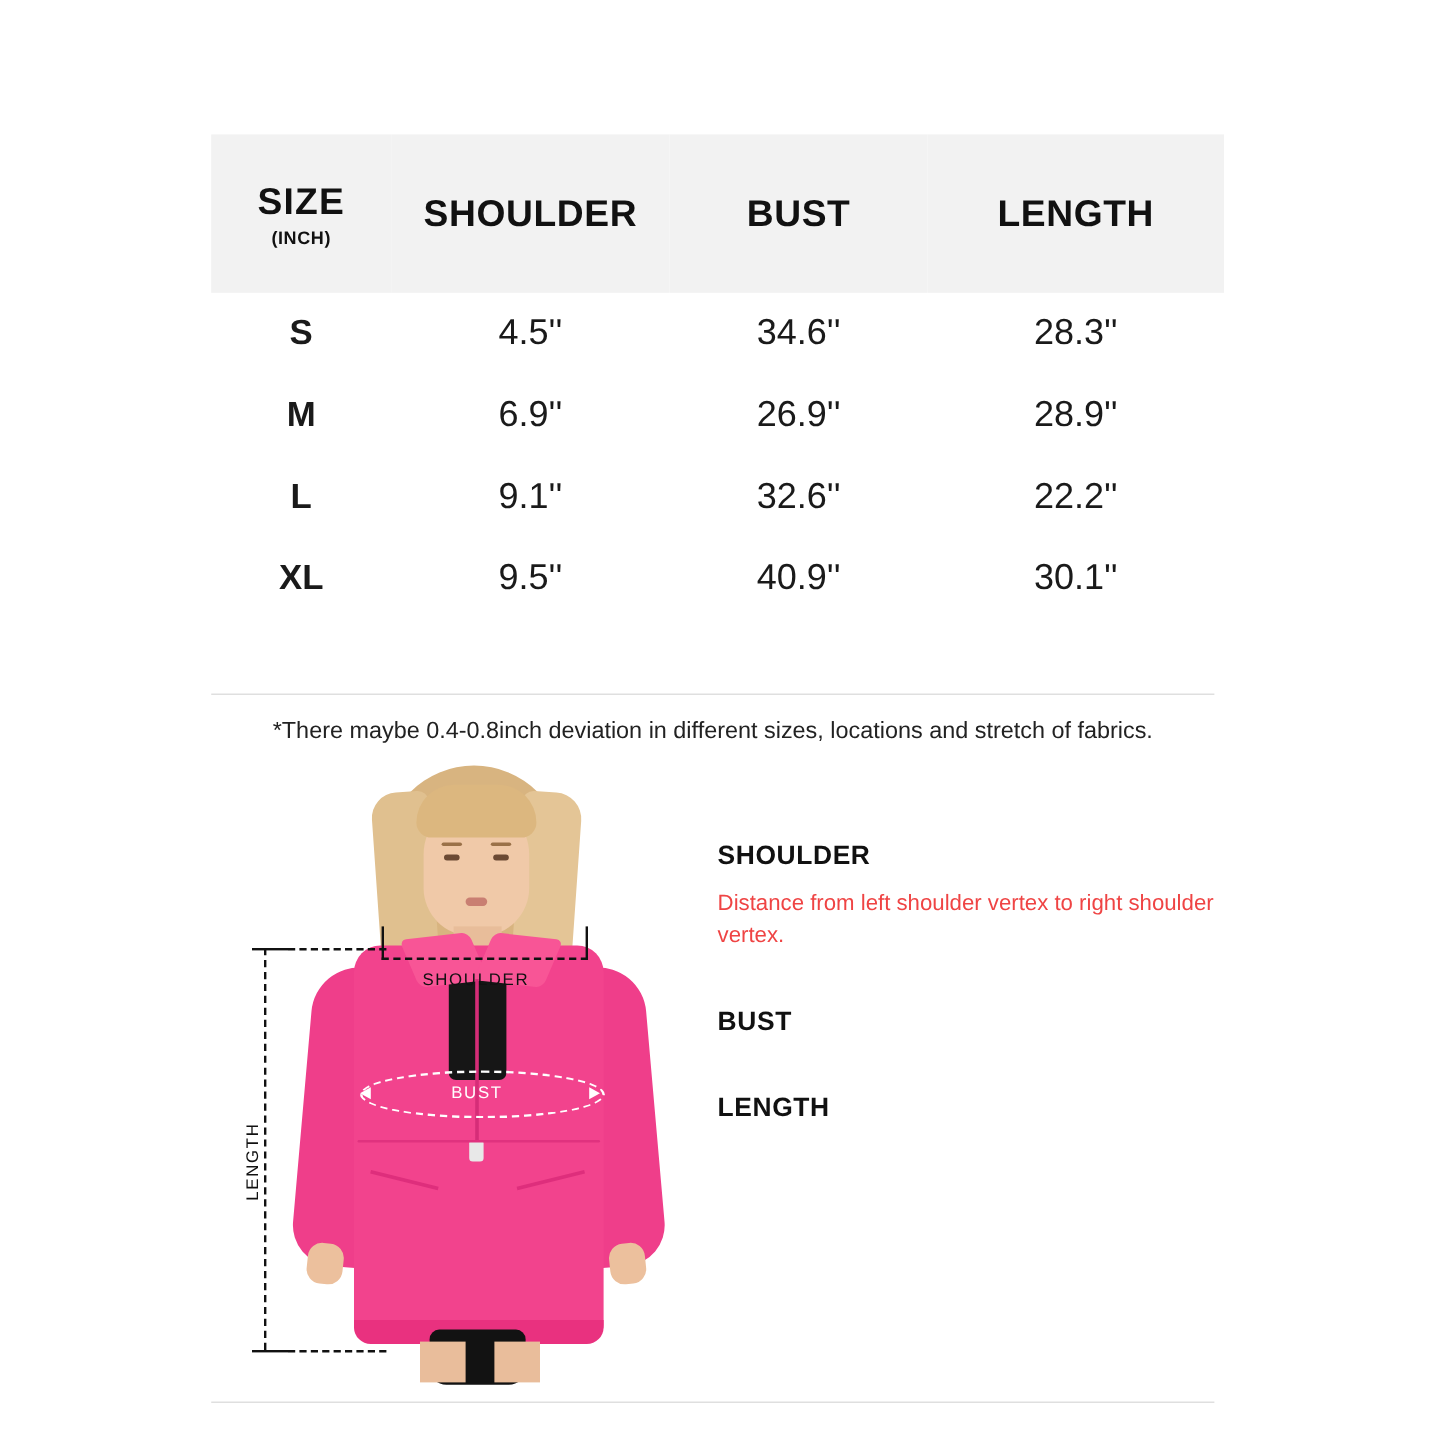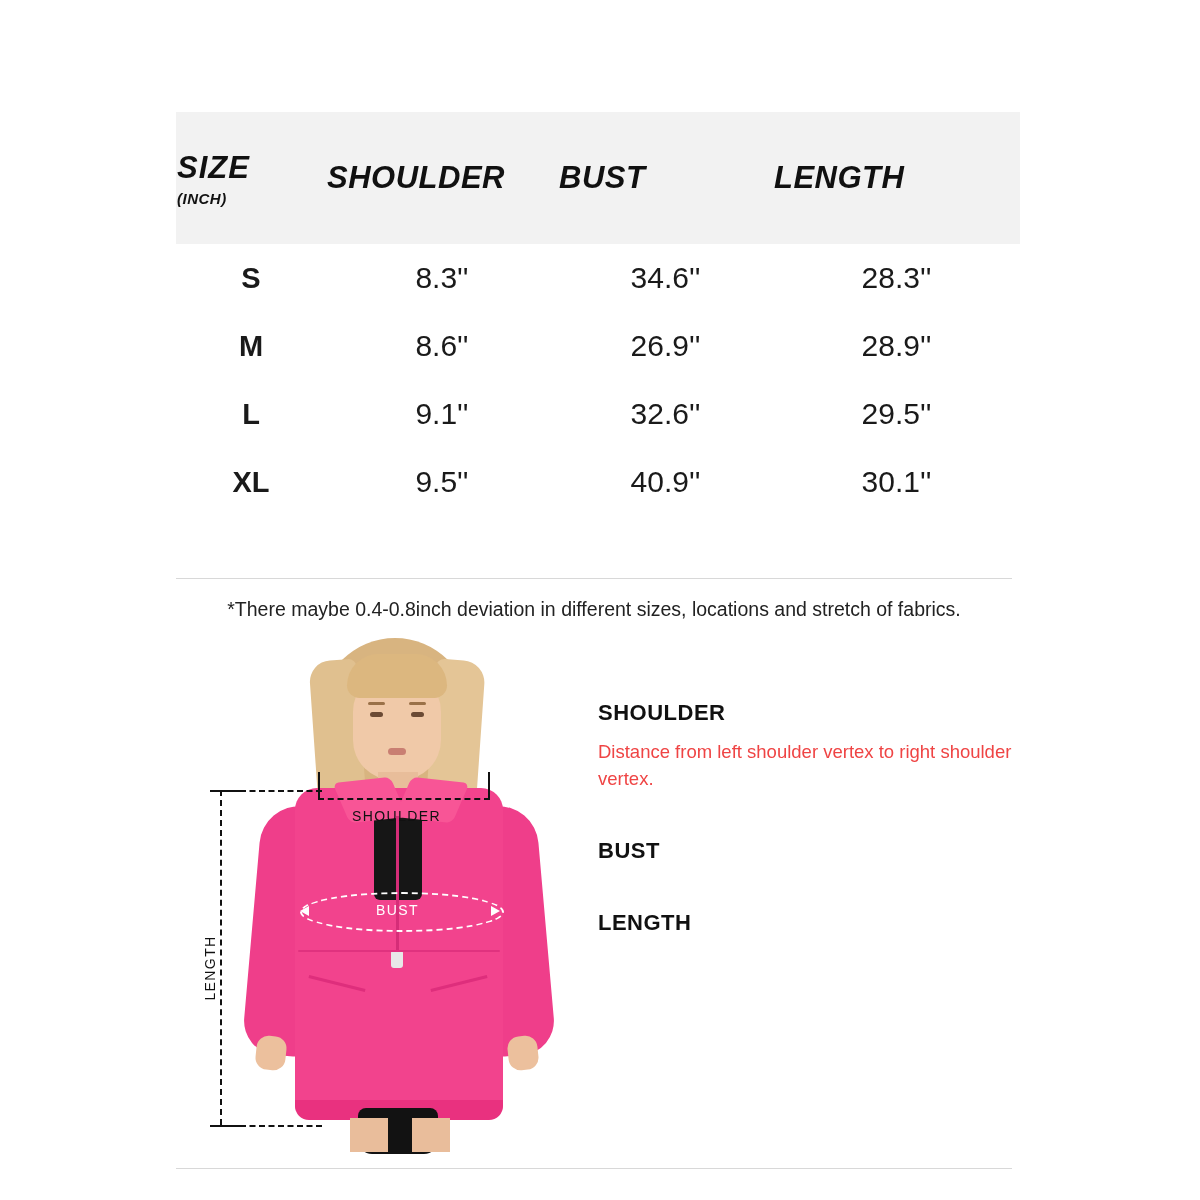--- a/index.html
+++ b/index.html
@@ -35,26 +35,25 @@
     table-layout: fixed;
   }
 
   .size-table thead tr {
     background: #f2f2f2;
   }
 
   .size-table thead th {
     height: 130px;
     vertical-align: middle;
-    text-align: left;
+    text-align: center;
     font-weight: bold;
     font-size: 31px;
     letter-spacing: 0.5px;
     color: #111;
-    font-style: italic;
   }
 
   .size-head-main {
     display: block;
     font-size: 31px;
     font-weight: bold;
     letter-spacing: 1px;
   }
   .size-head-sub {
     display: block;
@@ -513,35 +512,35 @@
             <span class="size-head-sub">(INCH)</span>
           </th>
           <th>SHOULDER</th>
           <th>BUST</th>
           <th>LENGTH</th>
         </tr>
       </thead>
       <tbody>
         <tr>
           <td class="size-label">S</td>
-          <td>8.3''</td>
+          <td>4.5''</td>
           <td>34.6''</td>
           <td>28.3''</td>
         </tr>
         <tr>
           <td class="size-label">M</td>
-          <td>8.6''</td>
+          <td>6.9''</td>
           <td>26.9''</td>
           <td>28.9''</td>
         </tr>
         <tr>
           <td class="size-label">L</td>
           <td>9.1''</td>
           <td>32.6''</td>
-          <td>29.5''</td>
+          <td>22.2''</td>
         </tr>
         <tr>
           <td class="size-label">XL</td>
           <td>9.5''</td>
           <td>40.9''</td>
           <td>30.1''</td>
         </tr>
       </tbody>
     </table>
   </div>

